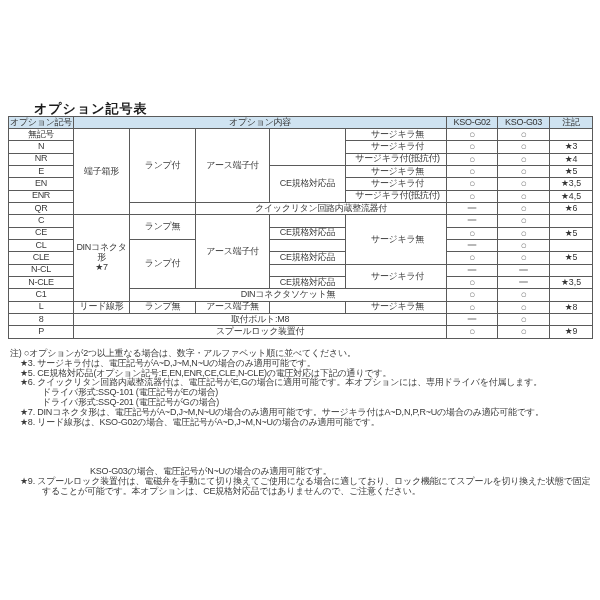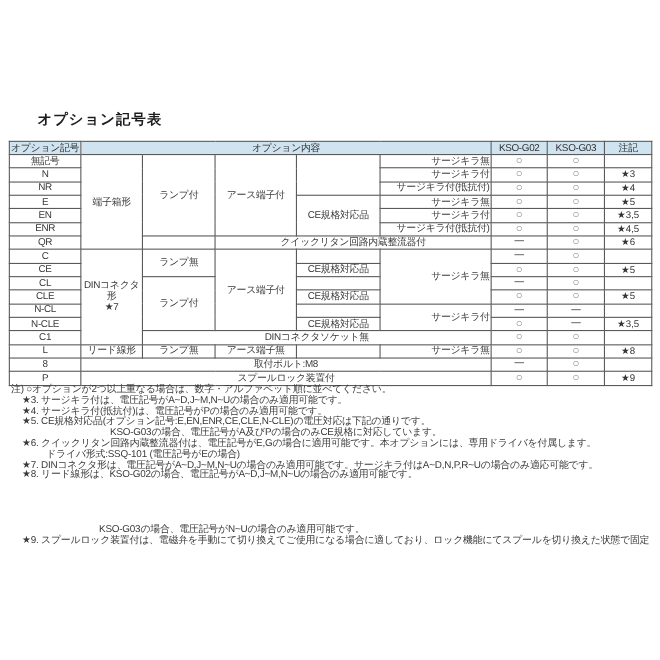--- a/index.html
+++ b/index.html
@@ -3,30 +3,30 @@
 <meta charset="utf-8">
 <style>
   * { margin:0; padding:0; box-sizing:border-box; }
   html,body { width:600px; height:600px; background:#ffffff;
     font-family:"Liberation Sans","DejaVu Sans",sans-serif; color:#3a3a3a; }
   #page { position:relative; width:600px; height:600px; background:#fff; overflow:hidden; }
 
   .title { position:absolute; left:34px; top:100px; font-size:13px; font-weight:bold;
     color:#1c1c1c; letter-spacing:1px; }
 
-  table.opt { position:absolute; left:8px; top:128px; width:584px;
+  table.opt { position:absolute; left:8px; top:116px; width:584px;
     border-collapse:collapse; table-layout:fixed;
     font-size:9px; color:#3a3a3a; }
   table.opt { border:1.5px solid #3c3c3c; }
   table.opt th, table.opt td {
     border:1px solid #5a5a5a; padding:0 1px; height:12px;
     text-align:center; vertical-align:middle; line-height:1.08;
     white-space:pre-line; overflow:hidden; letter-spacing:-0.3px; }
   table.opt th { background:#cfe3f1; font-weight:normal; color:#333; }
-  table.opt td.surge { text-align:right; padding-left:4px;margin-left:32px; }
+  table.opt td.surge { text-align:center; padding-left:4px;margin-left:32px; }
   table.opt td.mark { font-size:10.5px; color:#828282; letter-spacing:0; }
   table.opt td.star { color:#333; letter-spacing:0; font-size:8.8px; }
 
   .notes { position:absolute; left:10px; top:349px; width:588px;
     font-size:9px; line-height:9.8px; color:#3a3a3a; }
   .notes .nline { white-space:nowrap; letter-spacing:-0.2px; }
 </style>
 </head>
 <body>
 
@@ -188,23 +188,23 @@
           <td colspan="5">スプールロック装置付</td>
           <td class="mark">○</td>
           <td class="mark">○</td>
           <td class="star">★9</td>
         </tr>
       </tbody>
   </table>
   <div class="notes">
       <div class="nline" style="padding-left: 0px;">注) ○オプションが2つ以上重なる場合は、数字・アルファベット順に並べてください。</div>
       <div class="nline" style="padding-left: 10px;">★3. サージキラ付は、電圧記号がA~D,J~M,N~Uの場合のみ適用可能です。</div>
-      <div class="nline" style="padding-left: 10px;">★4. サージキラ付(抵抗付)は、電圧記号がPの場合のみ適用可能です。</div>
       <div class="nline" style="padding-left: 10px;">★5. CE規格対応品(オプション記号:E,EN,ENR,CE,CLE,N-CLE)の電圧対応は下記の通りです。</div>
-      <div class="nline" style="padding-left: 90px;">KSO-G03の場合、電圧記号がA及びPの場合のみCE規格に対応しています。</div>
       <div class="nline" style="padding-left: 10px;">★6. クイックリタン回路内蔵整流器付は、電圧記号がE,Gの場合に適用可能です。本オプションには、専用ドライバを付属します。</div>
       <div class="nline" style="padding-left: 32px;">ドライバ形式:SSQ-101 (電圧記号がEの場合)</div>
+      <div class="nline" style="padding-left: 32px;">ドライバ形式:SSQ-201 (電圧記号がGの場合)</div>
       <div class="nline" style="padding-left: 10px;">★7. DINコネクタ形は、電圧記号がA~D,J~M,N~Uの場合のみ適用可能です。サージキラ付はA~D,N,P,R~Uの場合のみ適応可能です。</div>
       <div class="nline" style="padding-left: 10px;">★8. リード線形は、KSO-G02の場合、電圧記号がA~D,J~M,N~Uの場合のみ適用可能です。</div>
       <div class="nline" style="padding-left: 80px; margin-top: 40px;">KSO-G03の場合、電圧記号がN~Uの場合のみ適用可能です。</div>
       <div class="nline" style="padding-left: 10px;">★9. スプールロック装置付は、電磁弁を手動にて切り換えてご使用になる場合に適しており、ロック機能にてスプールを切り換えた状態で固定</div>
+      <div class="nline" style="padding-left: 32px;">することが可能です。本オプションは、CE規格対応品ではありませんので、ご注意ください。</div>
     </div>
 </div>
 
 </body></html>

